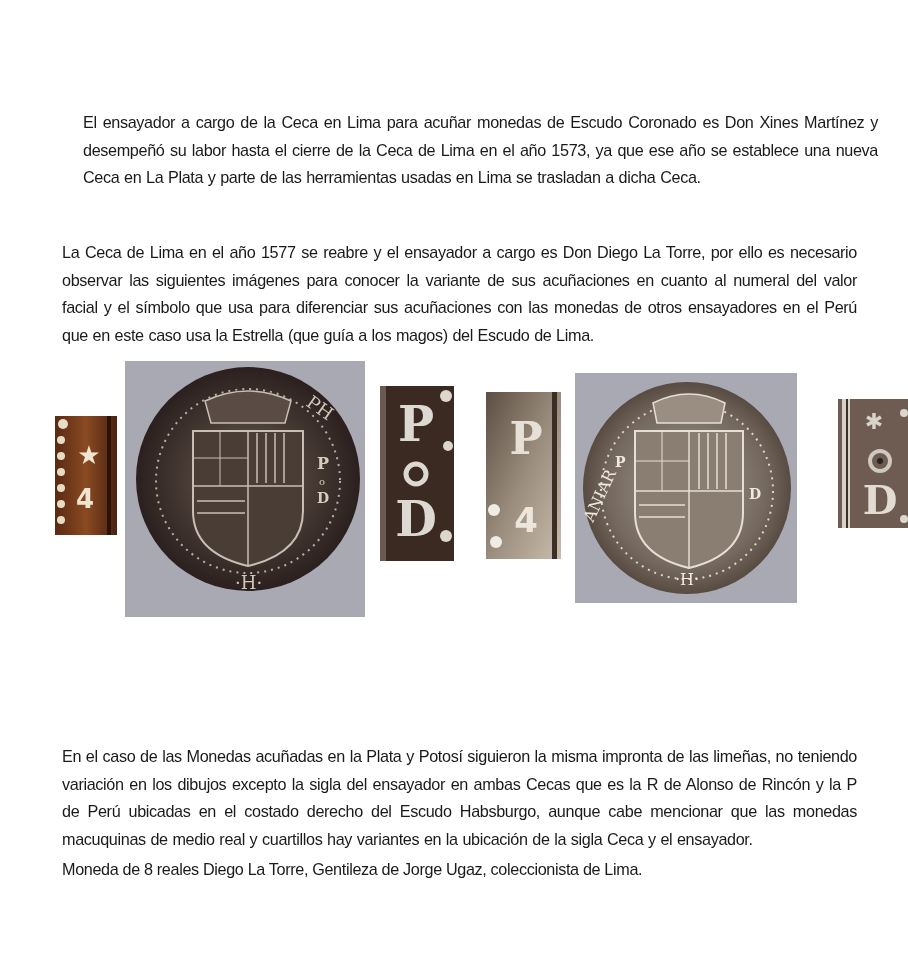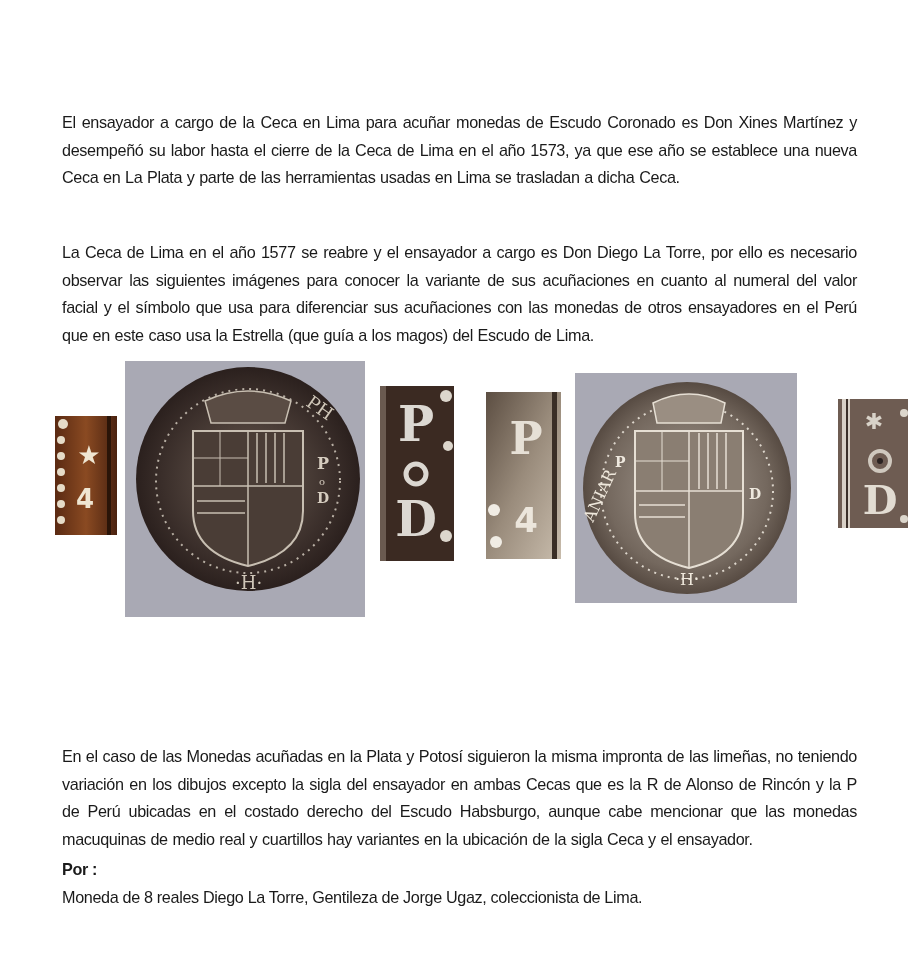--- a/index.html
+++ b/index.html
@@ -8,21 +8,21 @@
       font-family: "Liberation Sans", "DejaVu Sans", sans-serif;
       color: #1a1a1a;
     }
     .para {
       position: absolute; left: 62px; width: 795px;
       font-size: 16.2px; line-height: 27.6px; text-align: justify;
       letter-spacing: -0.35px; word-spacing: 0.5px;
       font-family: "Liberation Sans Narrow", "Liberation Sans", sans-serif;
       transform-origin: left top;
     }
-    #p1 { top: 93px; }
+    #p1 { top: 93px; margin-left: 21px; }
     #p2 { top: 223px; }
     #p3 { top: 700px; margin-top: 43px; }
     .credits {
       position: absolute; left: 62px; top: 856px; width: 795px;
       font-size: 16.2px; line-height: 27.6px; letter-spacing: -0.35px;
     }
     .credits .bold { font-weight: bold; }
     .img { position: absolute; overflow: hidden; }
     .img svg { display: block; width: 100%; height: 100%; }
     #img-detail-4-star { left: 55px; top: 416px; width: 62px; height: 119px; }
@@ -177,15 +177,14 @@
     <g fill="#dcd6cc">
         <circle cx="66" cy="14" r="4"></circle>
         <circle cx="66" cy="120" r="4"></circle>
       </g>
   </svg>
 </div>
 
 <p class="para" id="p3">En el caso de las Monedas acuñadas en la Plata y Potosí siguieron la misma impronta de las limeñas, no teniendo variación en los dibujos excepto la sigla del ensayador en ambas Cecas que es la R de  Alonso de Rincón y la P de Perú ubicadas en el costado derecho del Escudo Habsburgo, aunque cabe mencionar que las monedas macuquinas de medio real y cuartillos hay variantes en la ubicación de la sigla Ceca y el ensayador.</p>
 
 <div class="credits">
-  <div class="bold">Por :</div>
   <div>Moneda de 8 reales Diego La Torre, Gentileza de Jorge Ugaz, coleccionista de Lima.</div>
 </div>
 
 </body></html>

